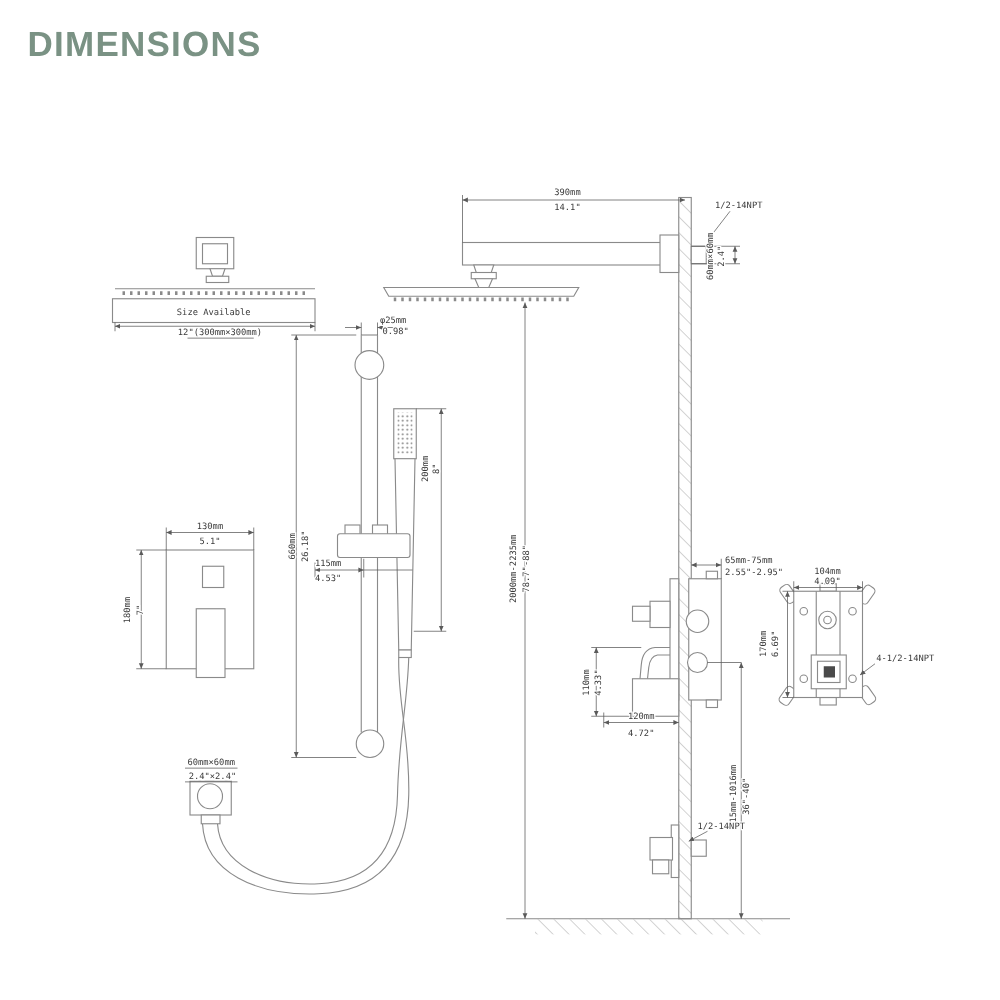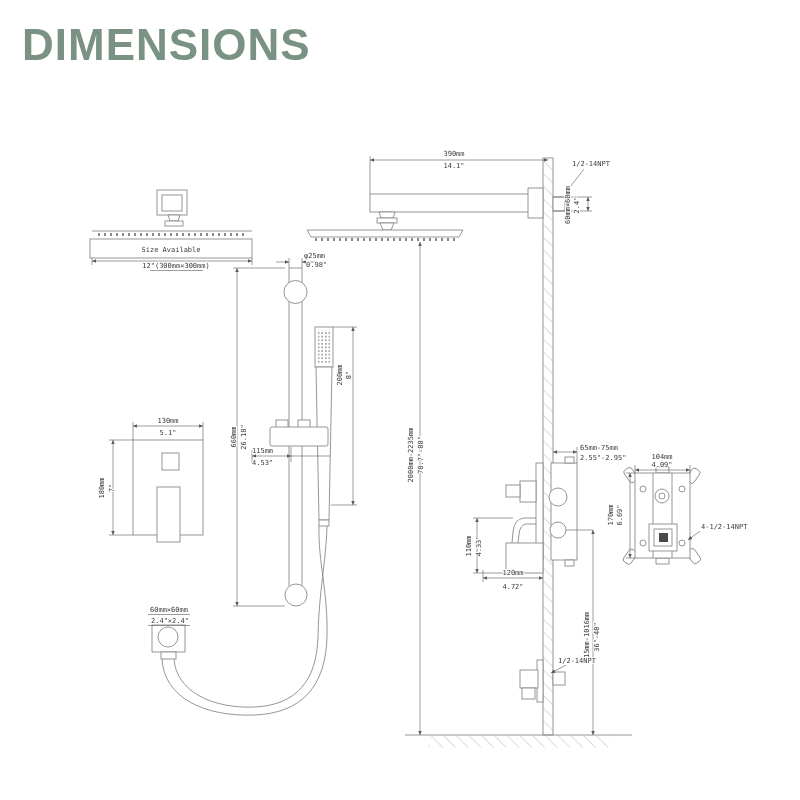--- a/index.html
+++ b/index.html
@@ -1,17 +1,17 @@
 <!DOCTYPE html>
 <html><head>
 <meta charset="utf-8">
 <style>
   html,body{margin:0;padding:0;background:#fff;width:800px;height:800px;overflow:hidden;
     font-family:"Liberation Sans",sans-serif;position:relative;}
-  #title{position:absolute;left:22px;top:20px;margin:0;font-size:44px;font-weight:bold;
+  #title{position:absolute;left:22px;top:20px;margin:0;font-size:28px;font-weight:bold;
     color:#7a9284;letter-spacing:1px;font-family:"Liberation Sans",sans-serif;}
   #drawing{position:absolute;left:0;top:0;}
   text{font-family:"DejaVu Sans Mono",monospace;font-size:7px;fill:#3a3a3a;
     stroke:#fff;stroke-width:2px;paint-order:stroke;}
   .geo{stroke:#8a8a8a;fill:none;stroke-width:0.9;}
   .geof{stroke:#8a8a8a;fill:#fff;stroke-width:0.9;}
   .dim{stroke:#5a5a5a;fill:none;stroke-width:0.6;}
   .nozzle{stroke:#8a8a8a;stroke-width:3;stroke-dasharray:2,4;fill:none;}
 </style>
 </head>

